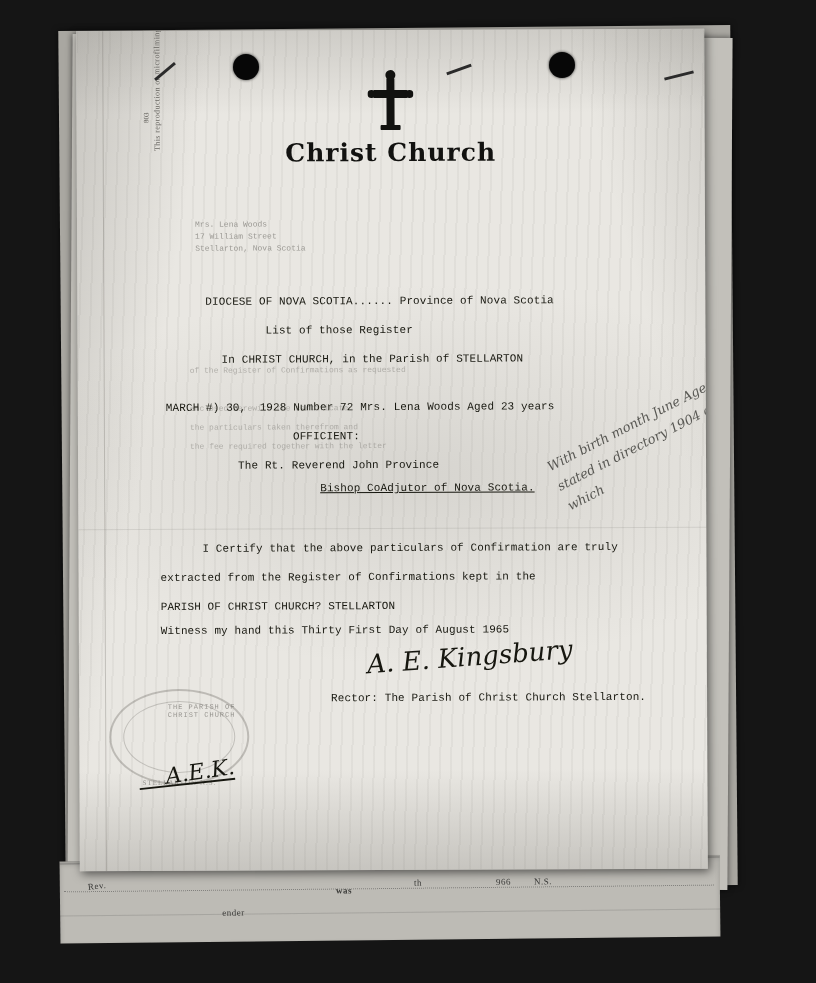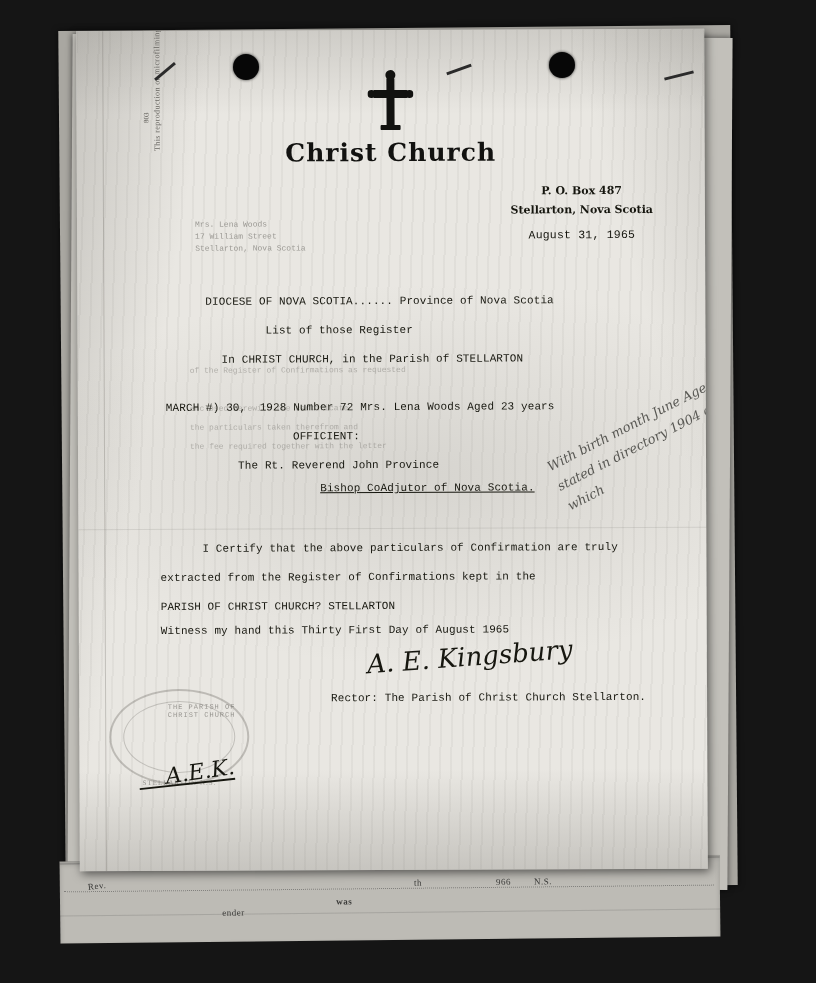--- a/index.html
+++ b/index.html
@@ -371,21 +371,21 @@
   <div class="under-sheet s2"></div>
 
   <div class="fold-strip">
     <div class="fold-line" style="top:2px;"></div>
     <div class="fold-line" style="top:54px;opacity:0.5;"></div>
   </div>
   <div class="fold-marks">
     <div class="dotline"></div>
     <span style="left:24px; top:6px; transform:rotate(-6deg);">Rev.</span>
     <span style="left:158px; top:6px;margin-top:28px;">ender</span>
-    <span style="left:272px; top:24px;font-weight:bold;">was</span>
+    <span style="left:272px; top:13px;font-weight:bold;">was</span>
     <span style="left:350px; top:6px;">th</span>
     <span style="left:432px; top:6px;">966</span>
     <span style="left:470px; top:6px;">N.S.</span>
   </div>
 
   <div id="page">
 
     <div class="crease v1"></div>
     <div class="crease h1"></div>
 
@@ -412,25 +412,20 @@
             <circle cx="4" cy="26" r="4"></circle>
             <circle cx="42" cy="26" r="4"></circle>
             <circle cx="23" cy="16" r="3.4"></circle>
             <rect x="13" y="57" width="20" height="5" rx="1"></rect>
           </g>
         </svg>
       </div>
 
       <div class="church-title">Christ Church</div>
 
-      <div class="addr-block">
-        <div>P. O. Box 487</div>
-        <div>Stellarton, Nova Scotia</div>
-        <div class="date">August 31, 1965</div>
-      </div>
 
       <div class="typed l-head1">DIOCESE OF NOVA SCOTIA...... Province of Nova Scotia</div>
       <div class="typed l-head2">List of those Register</div>
       <div class="typed l-head3">In CHRIST CHURCH, in the Parish of STELLARTON</div>
 
       <div class="typed l-rec1">MARCH #) 30,  1928 Number 72 Mrs. Lena Woods Aged 23 years</div>
       <div class="typed l-rec2">OFFICIENT:</div>
       <div class="typed l-rec3">The Rt. Reverend John Province</div>
       <div class="typed l-rec4">Bishop CoAdjutor of Nova Scotia.</div>
 

